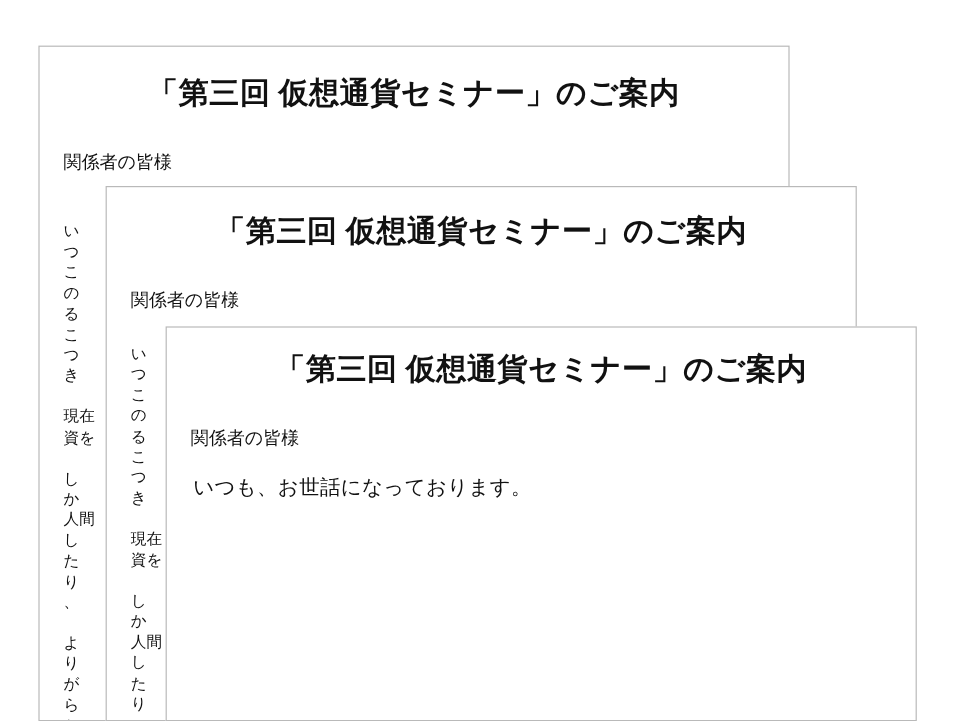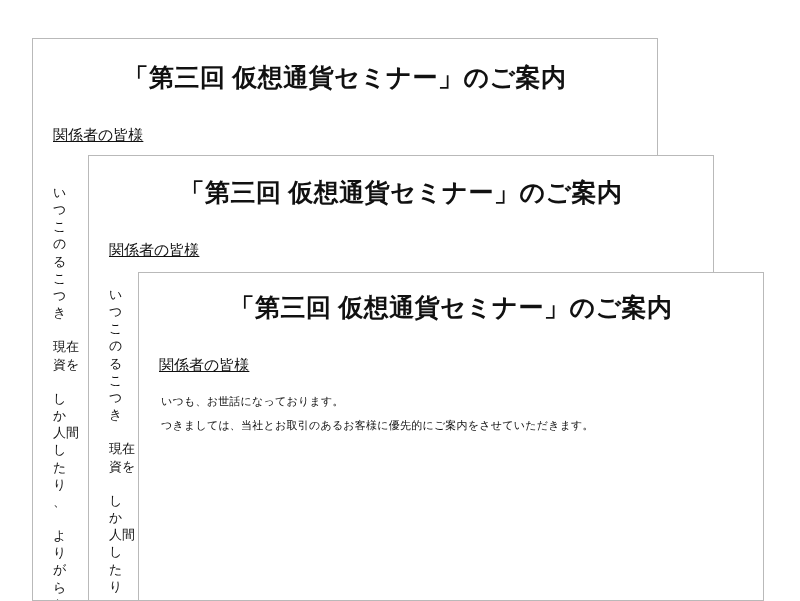--- a/index.html
+++ b/index.html
@@ -37,21 +37,20 @@
     text-align: center;
     font-weight: bold;
     letter-spacing: 0.02em;
     color: #111111;
     white-space: nowrap;
   }
 
   .doc-salutation {
     color: #111111;
     white-space: nowrap;
-    text-decoration: underline;
   }
 
   .doc-body p {
     margin: 0 0 0.55em 0;
     color: #111111;
     letter-spacing: 0.02em;
   }
 
   .doc-body .spacer {
     height: 0.55em;
@@ -120,21 +119,21 @@
     font-size: 25px;
     margin-top: 18px;
   }
   #page-3 .doc-salutation {
     font-size: 15px;
     margin-top: 32px;
     margin-left: 20px;
   }
   #page-3 .doc-body {
     margin: 18px 22px 0 22px;
-    font-size: 11px;
+    font-size: 17px;
     line-height: 1.62;
   }
 </style>
 </head>
 <body>
 
 <div class="stage">
 
   <div class="doc-page" id="page-1">
     <div class="doc-title">「第三回  仮想通貨セミナー」のご案内</div>
@@ -188,18 +187,17 @@
 た
 り
 、</div>
   </div>
 
   <div class="doc-page" id="page-3">
     <div class="doc-title">「第三回  仮想通貨セミナー」のご案内</div>
     <div class="doc-salutation">関係者の皆様</div>
     <div class="doc-body">
       <p>いつも、お世話になっております。</p>
-      <p>つきましては、当社とお取引のあるお客様に優先的にご案内をさせていただきます。</p>
       <div class="spacer"></div>
     </div>
   </div>
 
 </div>
 
 </body></html>

